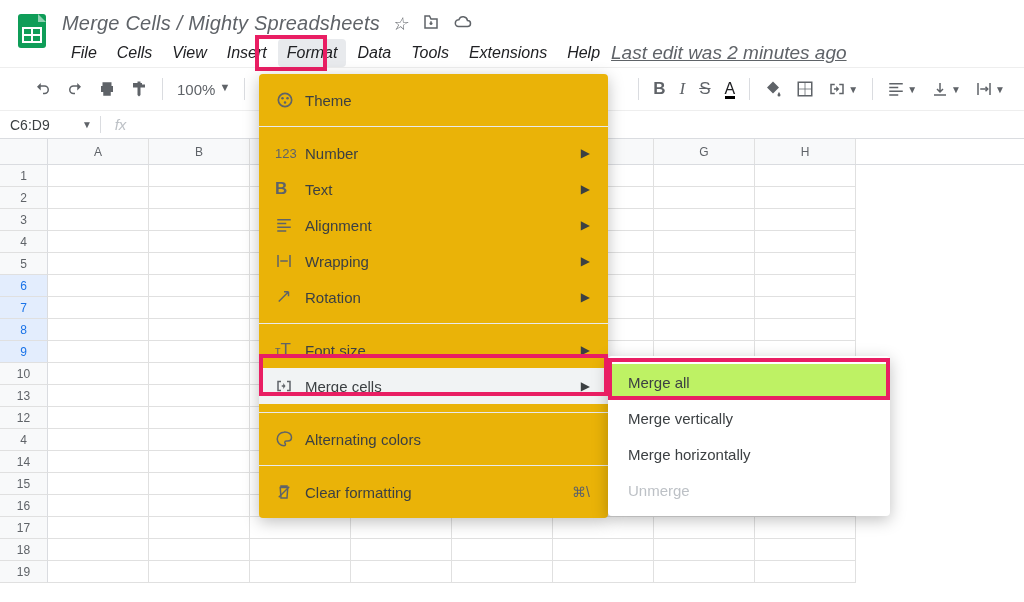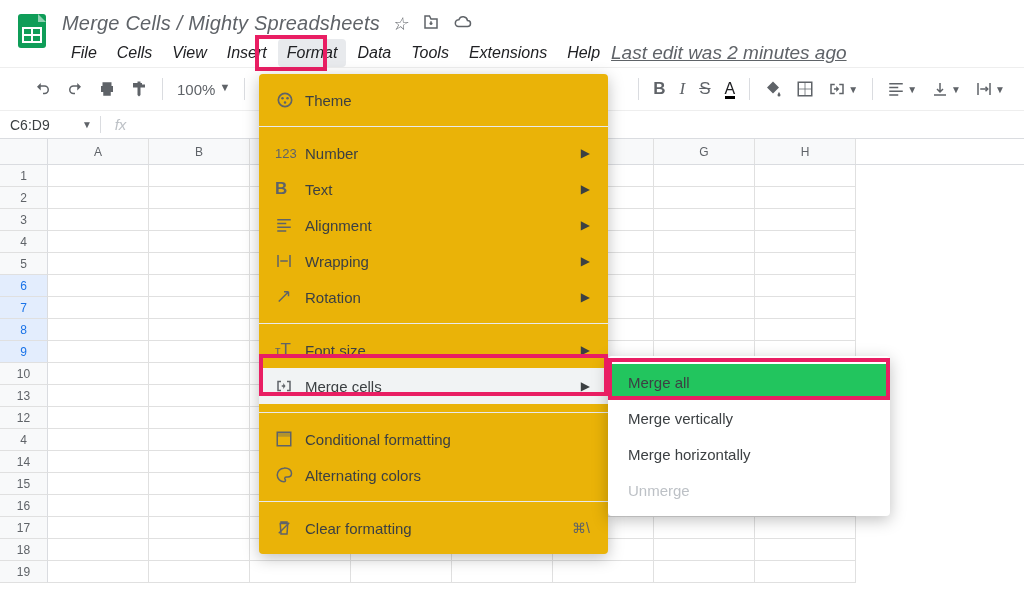--- a/index.html
+++ b/index.html
@@ -47,21 +47,21 @@
 .mrow { display:flex; align-items:center; height: 36px; padding: 0 18px 0 16px; font-size:15px; color:#3c4043; cursor:pointer; position:relative;}
 .mrow:hover, .mrow.hover { background:#f1f3f4;}
 .mrow .micon { width: 30px; color:#5f6368; font-size:16px; display:flex; align-items:center;}
 .mrow .arrow { position:absolute; right:18px; color:#3c4043; font-size:12px;}
 .mrow .shortcut { position:absolute; right:18px; color:#5f6368; font-size:14px;}
 .msep { height:1px; background:#e8eaed; margin: 8px 0;}
 
 
 .submenu { position:absolute; left: 608px; top: 356px; width: 282px; background:white; box-shadow: 0 4px 16px rgba(0,0,0,.25); border-radius:4px; padding: 8px 0; z-index:25;}
 .srow { display:flex; align-items:center; height:36px; padding: 0 20px; font-size:15px; color:#3c4043; cursor:pointer;}
-.srow:hover, .srow.hover { background:#22c55e;}
+.srow:hover, .srow.hover { background:#bef264;}
 .srow.disabled { color:#bdc1c6;}
 
 
 .hl-merge { position:absolute; border:4px solid #e91e63; z-index:30; pointer-events:none;}
 
 svg { display:block; }
 .ticon { width:18px; height:18px; fill:#5f6368; }
 </style>
 </head>
 <body>
@@ -496,29 +496,20 @@
           <path d="M3 5h5v2H5v10h3v2H3zM21 5h-5v2h3v10h-3v2h5zM9 11h2V8l3 4-3 4v-3H9z" fill="#5f6368"></path>
         </svg>
       </span>
       <span>Merge cells</span>
       <span class="arrow">▶</span>
     </div>
     <div class="msep"></div>
     <div class="mrow">
       <span class="micon">
         <svg width="18" height="18" viewBox="0 0 24 24">
-          <rect x="3" y="3" width="18" height="18" fill="none" stroke="#5f6368" stroke-width="2"></rect>
-          <rect x="3" y="3" width="18" height="6" fill="#5f6368" opacity=".4"></rect>
-        </svg>
-      </span>
-      <span>Conditional formatting</span>
-    </div>
-    <div class="mrow">
-      <span class="micon">
-        <svg width="18" height="18" viewBox="0 0 24 24">
           <path d="M12 3c-5 0-9 4-9 9s4 9 9 9c1 0 2-1 2-2 0-.5-.2-1-.5-1.3-.3-.4-.5-.8-.5-1.2 0-1 1-2 2-2h2c3 0 5-2 5-5 0-4-4-7-9-7z" fill="none" stroke="#5f6368" stroke-width="2"></path>
         </svg>
       </span>
       <span>Alternating colors</span>
     </div>
     <div class="msep"></div>
     <div class="mrow">
       <span class="micon">
         <svg width="18" height="18" viewBox="0 0 24 24">
           <path d="M6 6h12M8 6V4h8v2M7 6l1 14h8l1-14" fill="none" stroke="#5f6368" stroke-width="2"></path>

